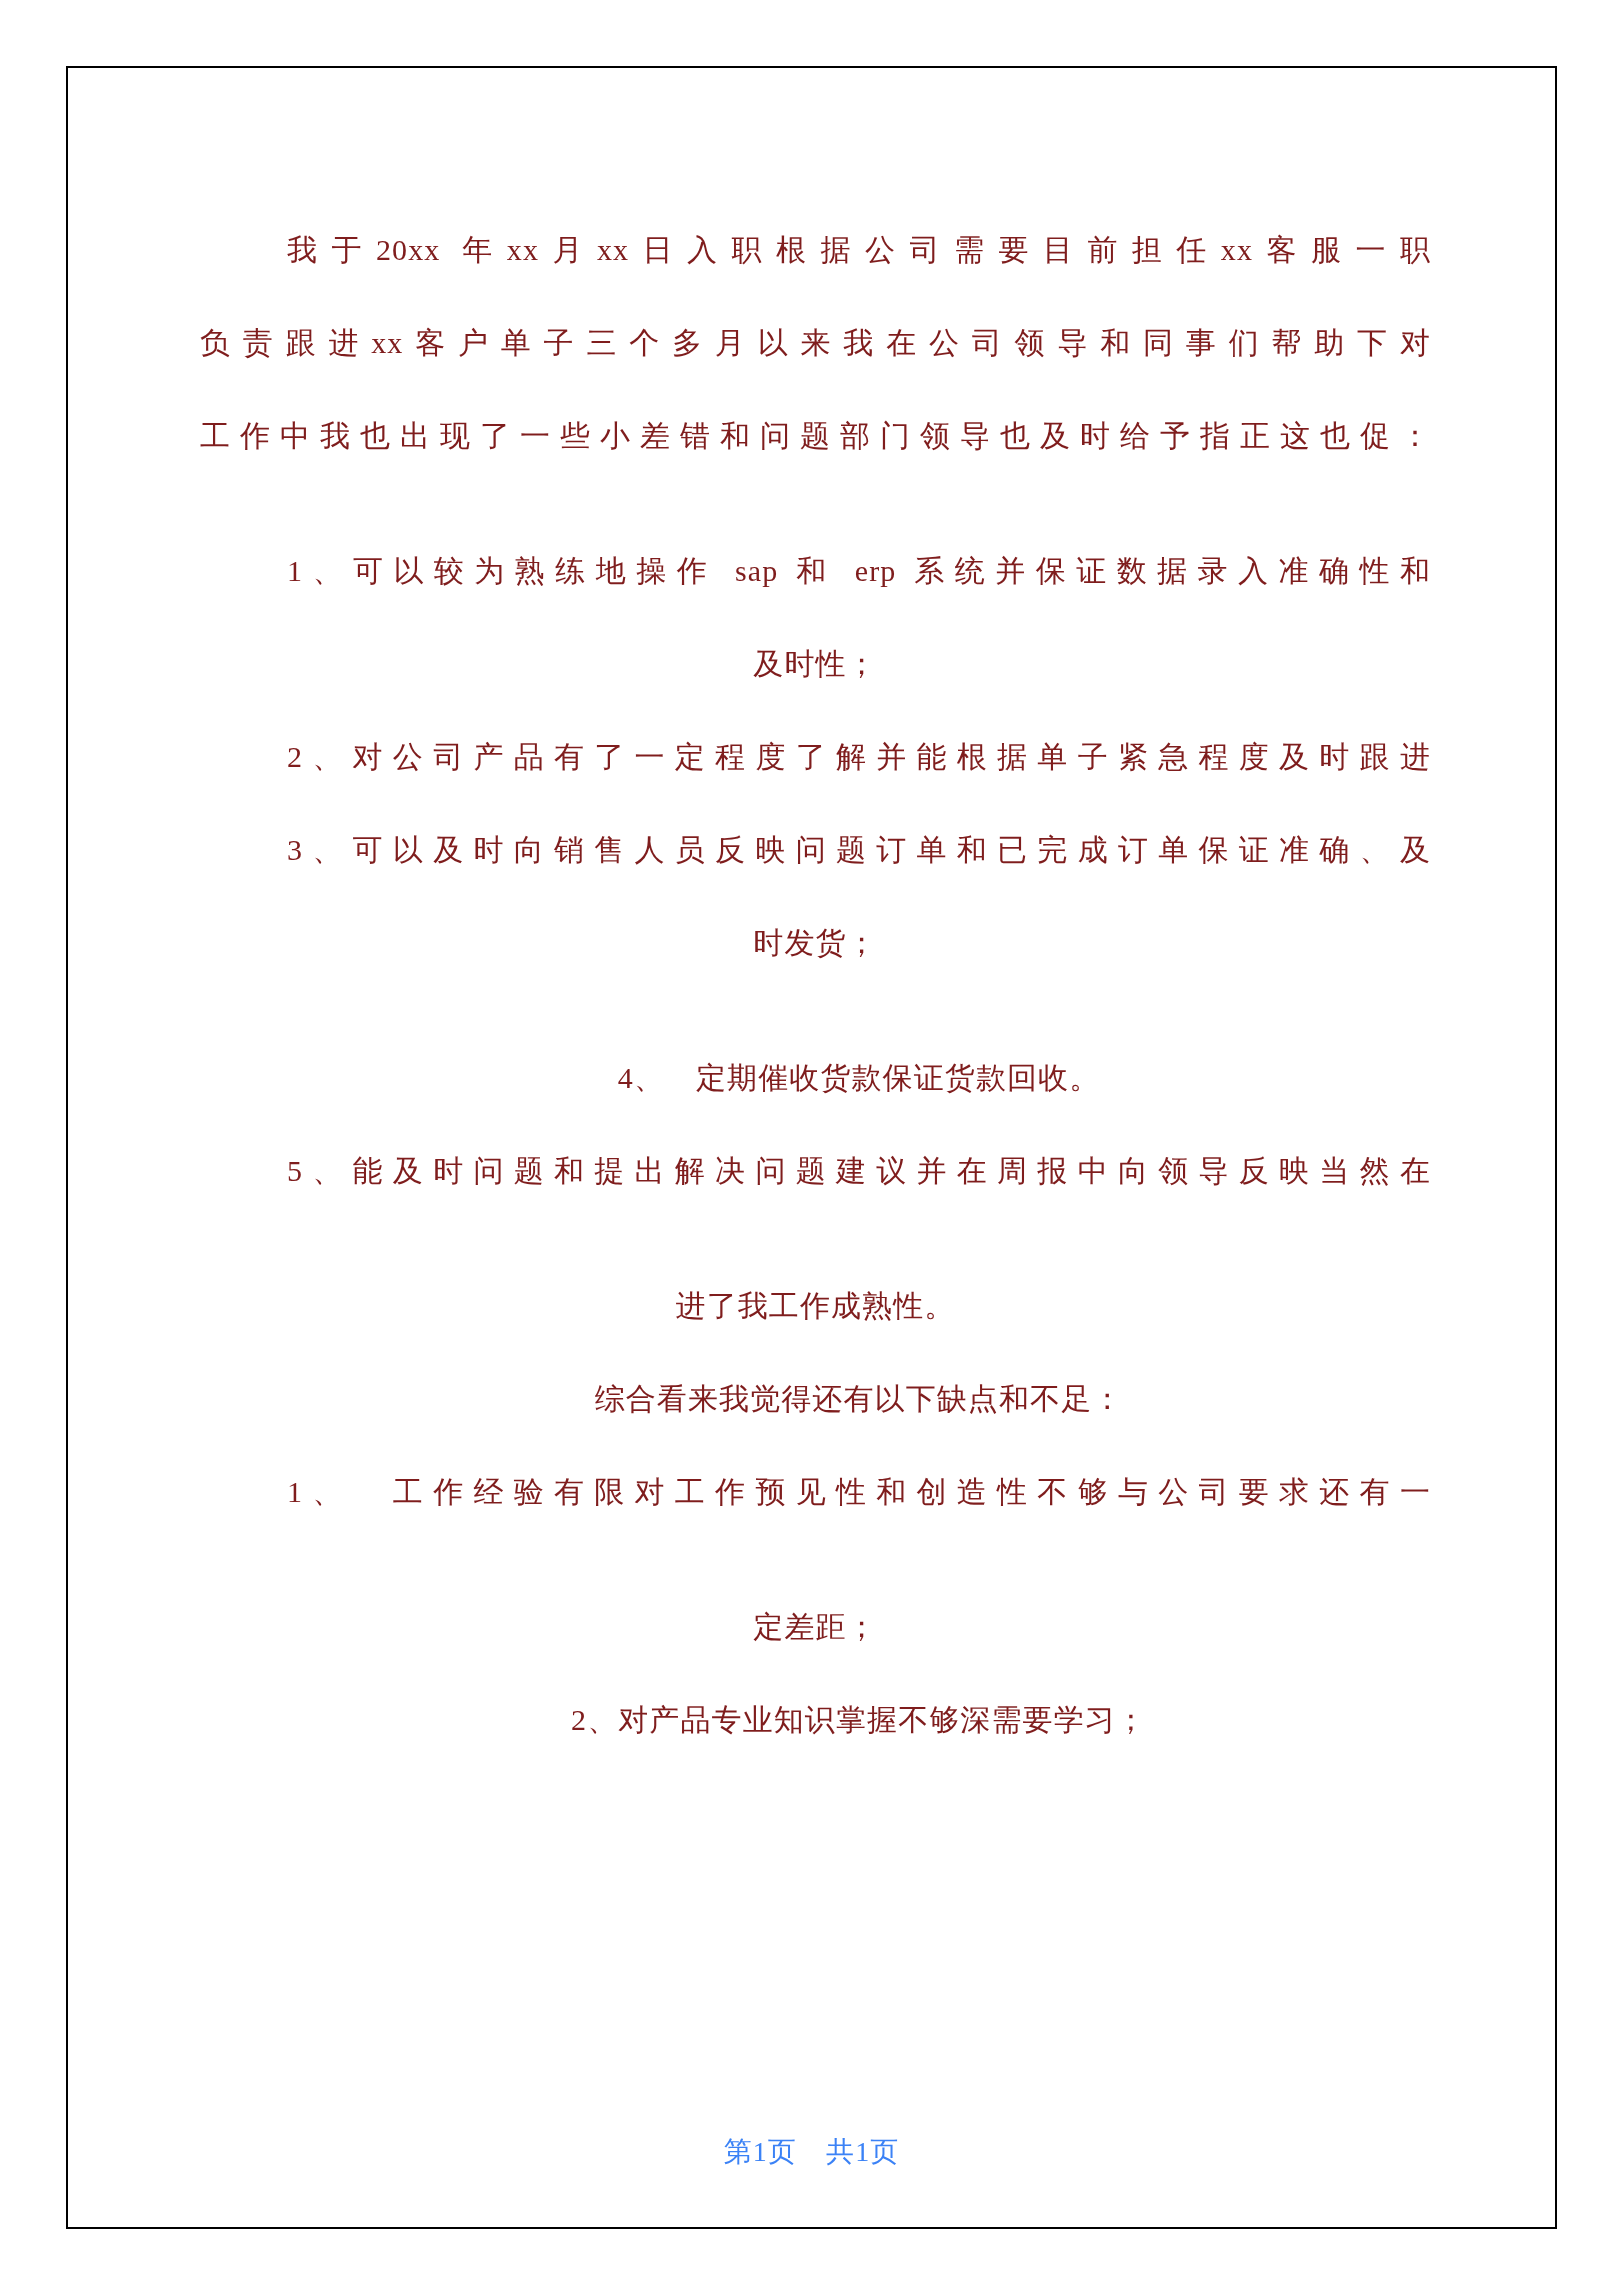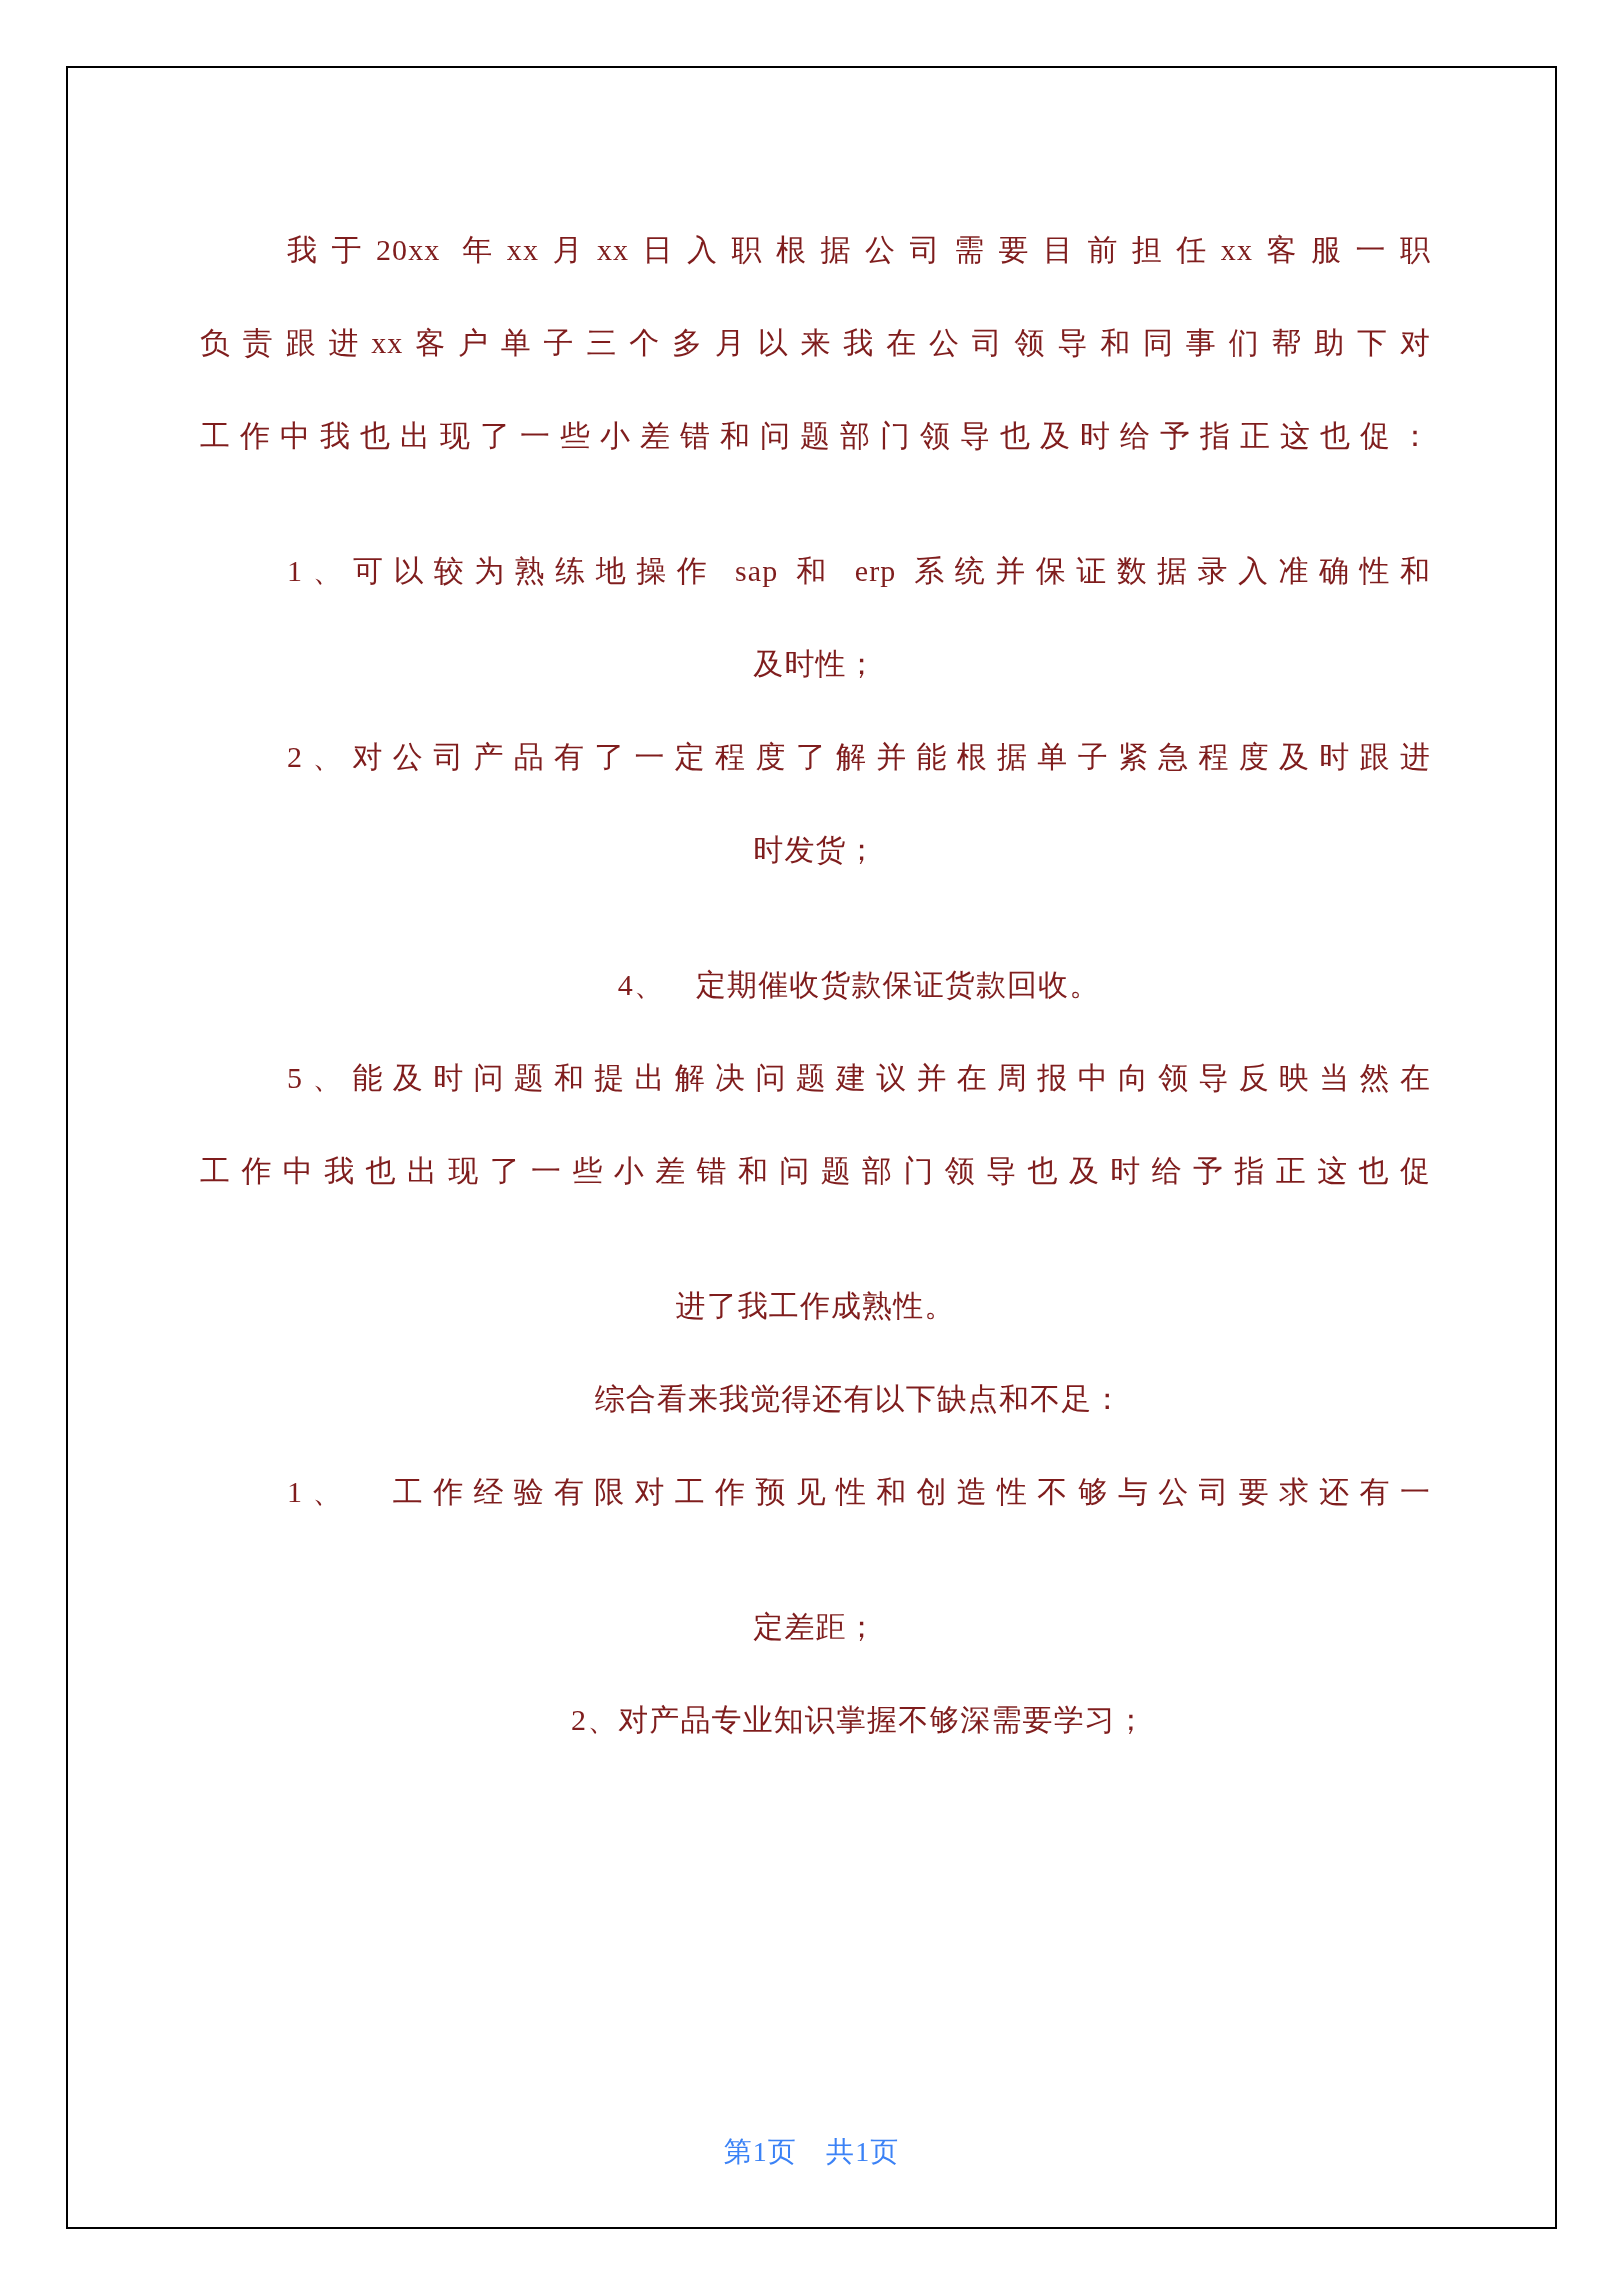--- a/index.html
+++ b/index.html
@@ -68,24 +68,24 @@
 
 <div class="page-border"></div>
 
 <main class="document-body">
   <p class="line indent justify">我于20xx 年xx月xx日入职根据公司需要目前担任xx客服一职</p>
   <p class="line justify">负责跟进xx客户单子三个多月以来我在公司领导和同事们帮助下对</p>
   <p class="line justify">工作中我也出现了一些小差错和问题部门领导也及时给予指正这也促：</p>
   <p class="line indent justify gap">1、可以较为熟练地操作 sap 和 erp 系统并保证数据录入准确性和</p>
   <p class="line">及时性；</p>
   <p class="line indent justify">2、对公司产品有了一定程度了解并能根据单子紧急程度及时跟进</p>
+  <p class="line indent justify">3、可以及时向销售人员反映问题订单和已完成订单保证准确、及</p>
   <p class="line">时发货；</p>
   <p class="line indent gap">4、　定期催收货款保证货款回收。</p>
   <p class="line indent justify">5、能及时问题和提出解决问题建议并在周报中向领导反映当然在</p>
-  <p class="line justify">工作中我也出现了一些小差错和问题部门领导也及时给予指正这也促</p>
   <p class="line gap">进了我工作成熟性。</p>
   <p class="line indent">综合看来我觉得还有以下缺点和不足：</p>
   <p class="line indent justify">1、　工作经验有限对工作预见性和创造性不够与公司要求还有一</p>
   <p class="line gap">定差距；</p>
   <p class="line indent">2、对产品专业知识掌握不够深需要学习；</p>
 </main>
 
 <footer class="page-footer">
   <span>第1页　共1页</span>
 </footer>

